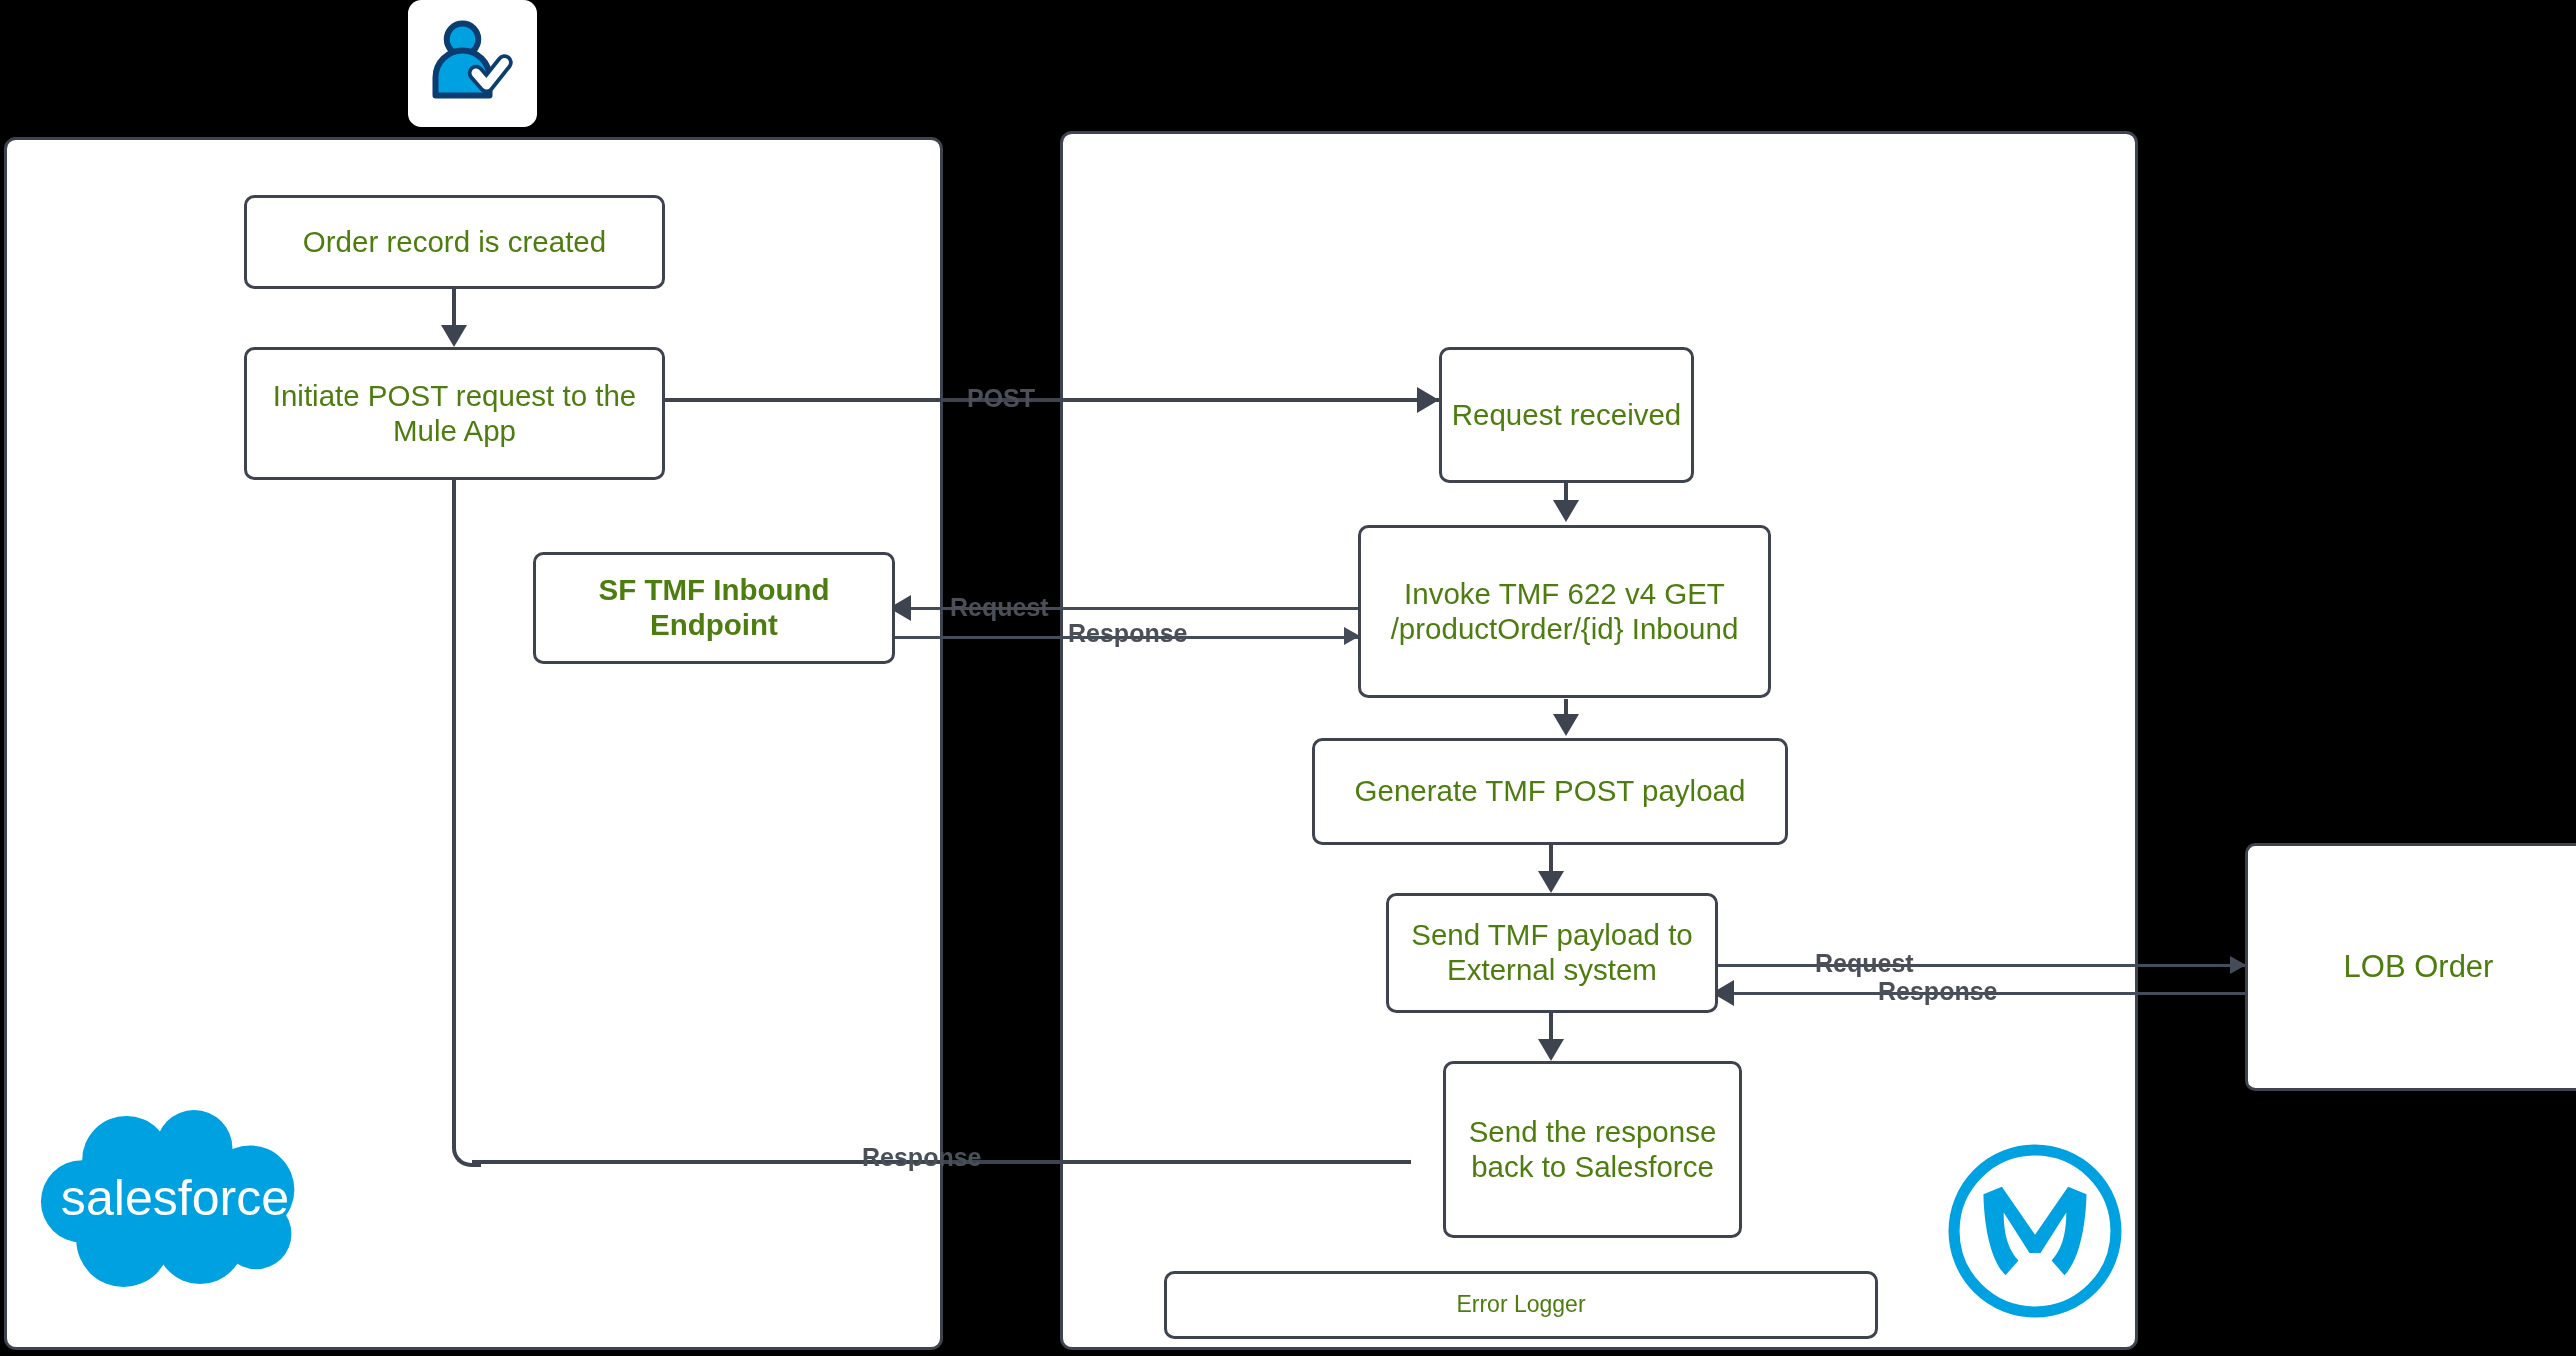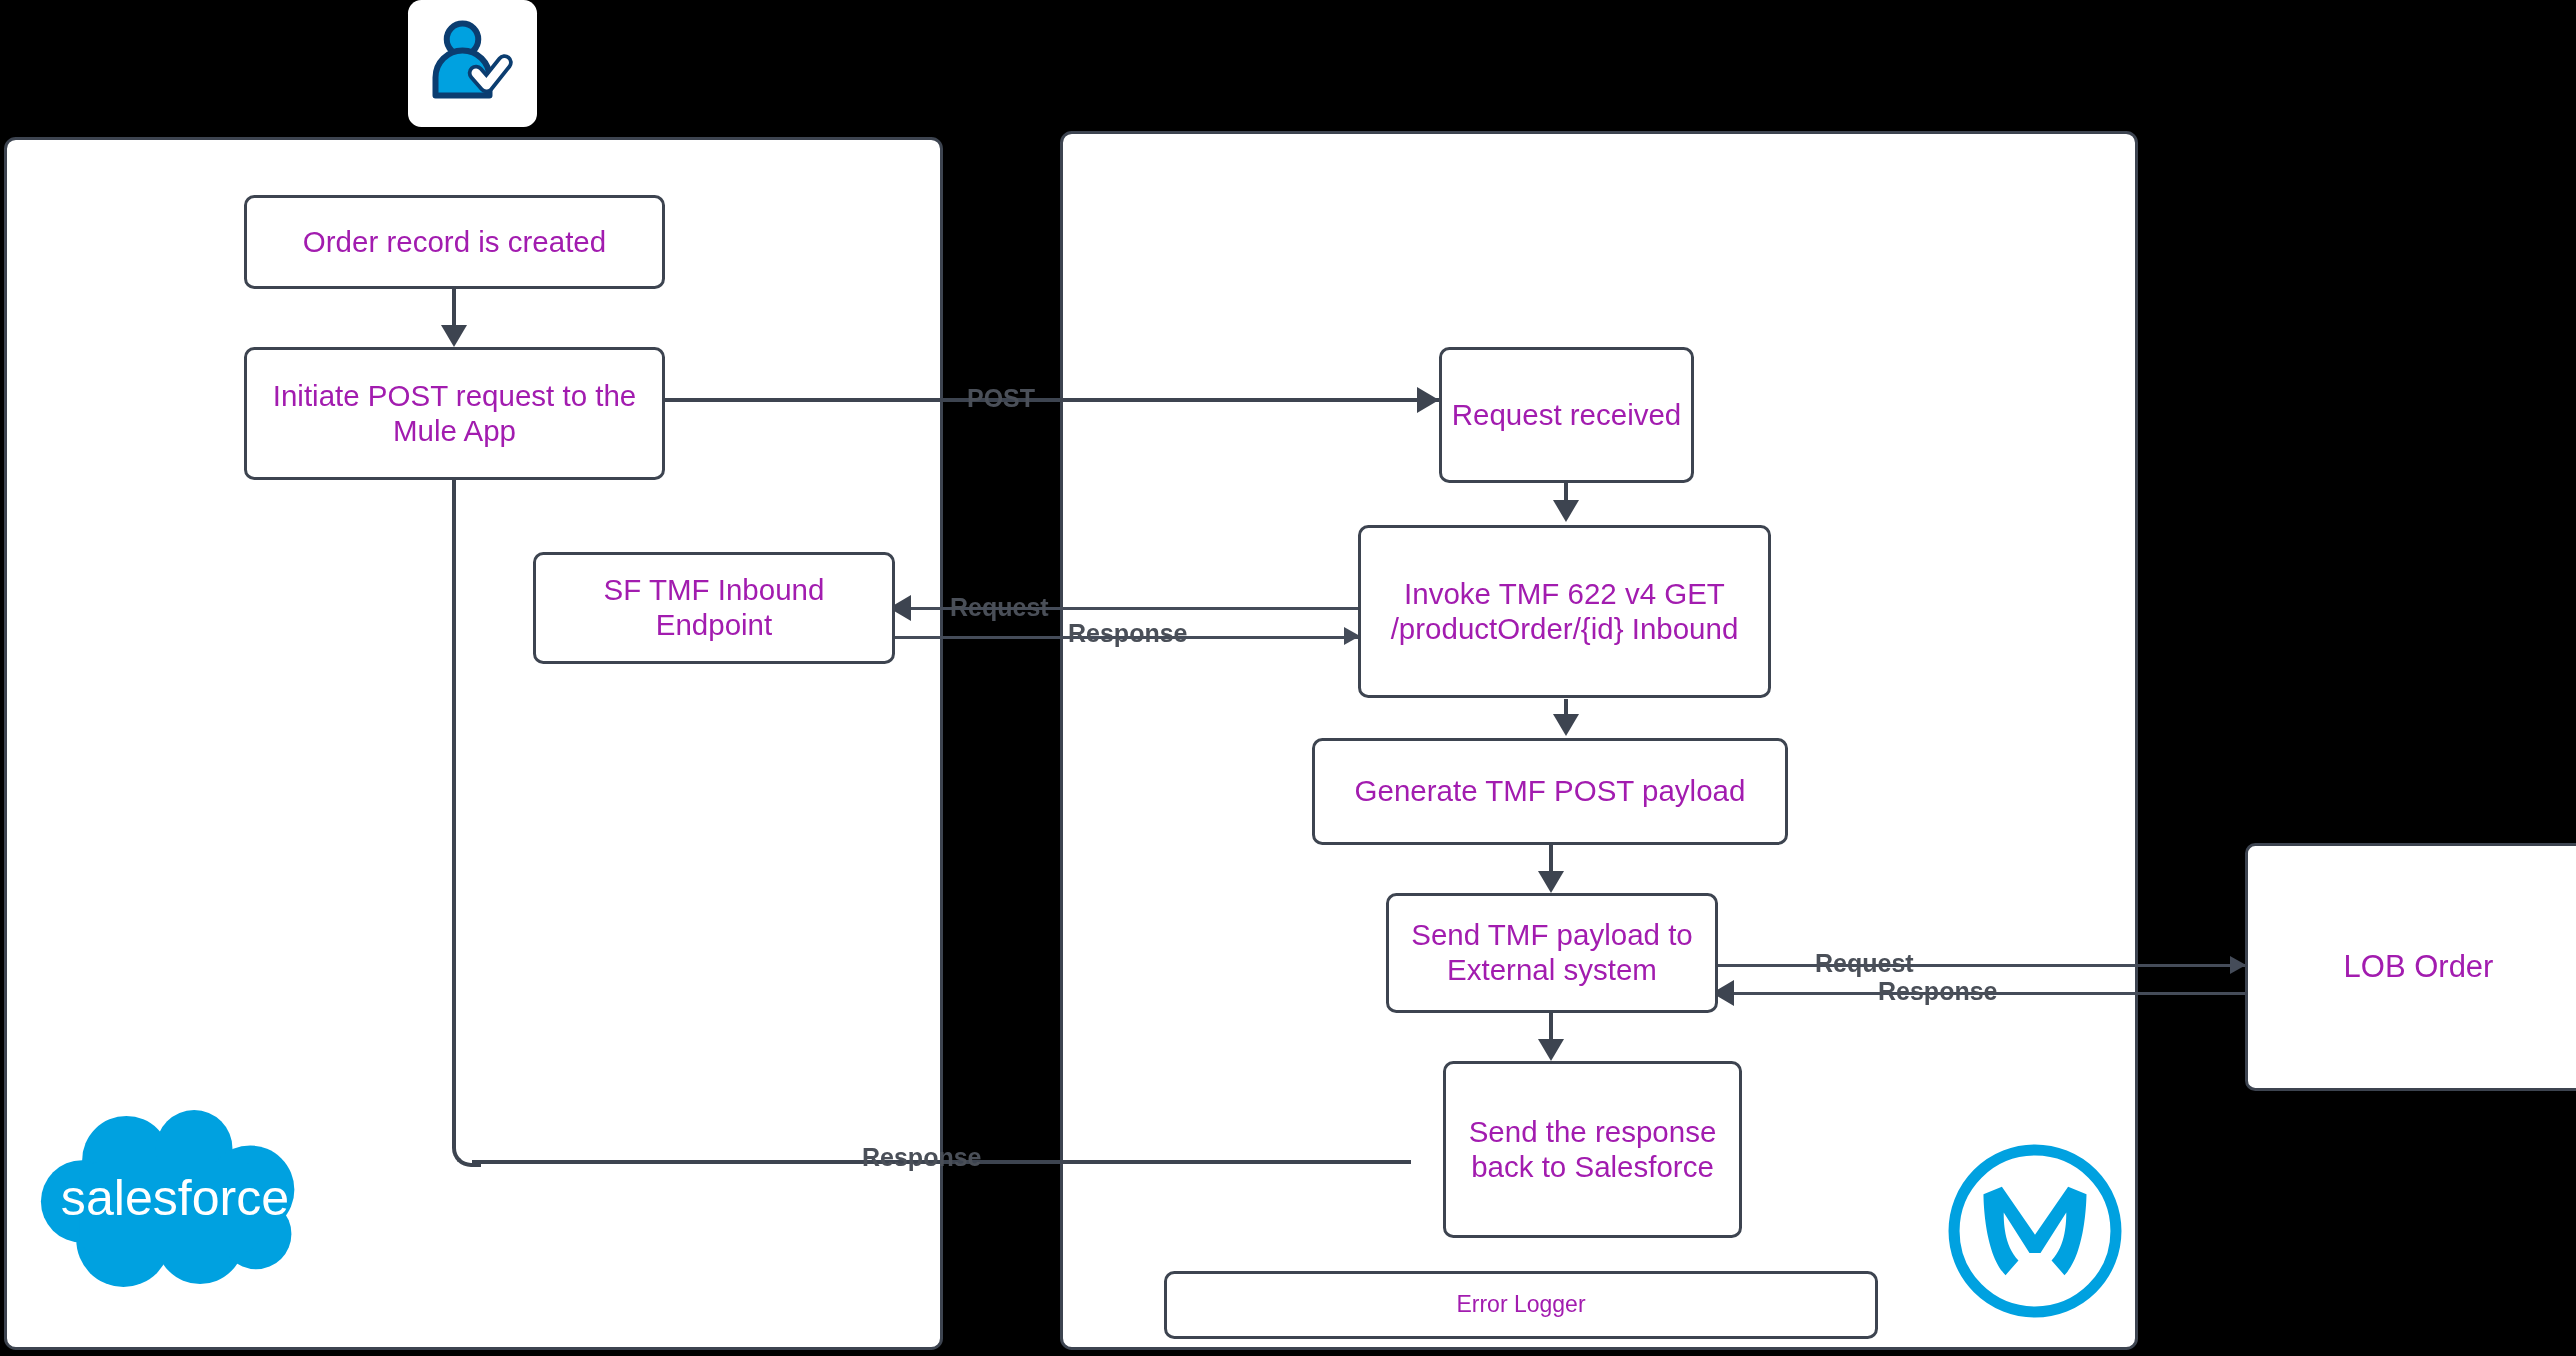--- a/index.html
+++ b/index.html
@@ -31,29 +31,29 @@
   .node {
     position: absolute;
     background: #ffffff;
     border: 3.7px solid #3d4450;
     border-radius: 10.3px;
     box-sizing: border-box;
     display: flex;
     align-items: center;
     justify-content: center;
     text-align: center;
-    color: #a21caf;
+    color: #4d7c0f;
     font-size: 29.5px;
     line-height: 1.18;
     padding: 3px 7.4px;
     z-index: 6;
   }
   #node-order-created      { left: 244px;  top: 195px;  width: 421px;  height: 94px; }
   #node-initiate-post      { left: 244px;  top: 347px;  width: 421px;  height: 133px; }
-  #node-sf-inbound         { left: 533px;  top: 552px;  width: 362px;  height: 112px; }
+  #node-sf-inbound         { left: 533px;  top: 552px;  width: 362px;  height: 112px; font-weight: bold; }
   #node-request-received   { left: 1439px; top: 347px;  width: 255px;  height: 136px; }
   #node-invoke-tmf         { left: 1358px; top: 525px;  width: 413px;  height: 173px; }
   #node-generate-payload   { left: 1312px; top: 738px; width: 476px;  height: 107px; }
   #node-send-payload       { left: 1386px; top: 893px; width: 332px;  height: 120px; text-align: center; }
   #node-send-response      { left: 1411px; top: 1061px; width: 299px;  height: 177px; margin-left: 32px; }
   #node-error-logger       { left: 1164px; top: 1271px; width: 714px; height: 68px; font-size: 23px; }
   #node-lob-system         { left: 2245px; top: 843px; width: 347px;  height: 248px; font-size: 31px; }
 
   
   .conn {

